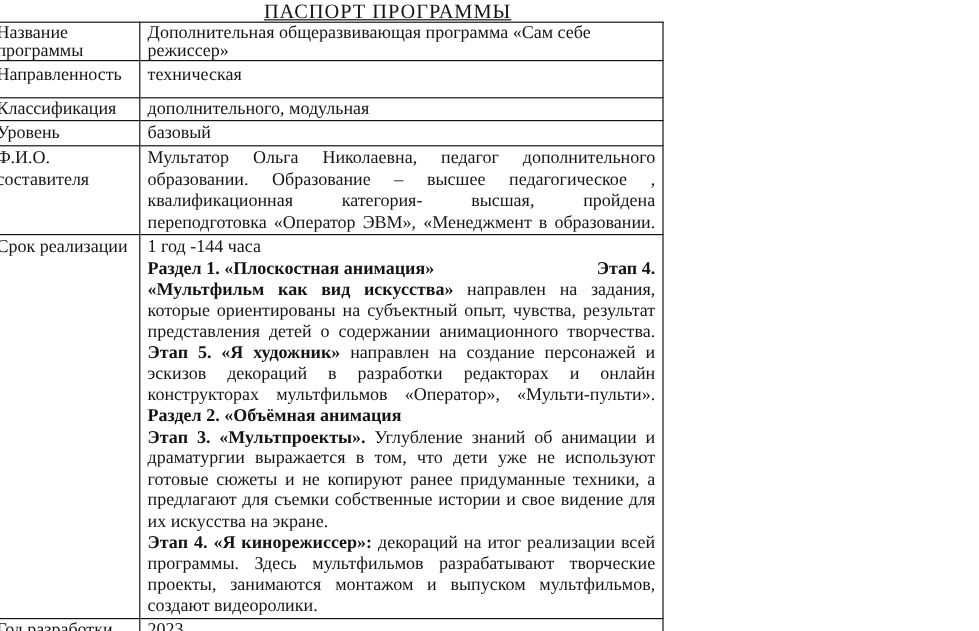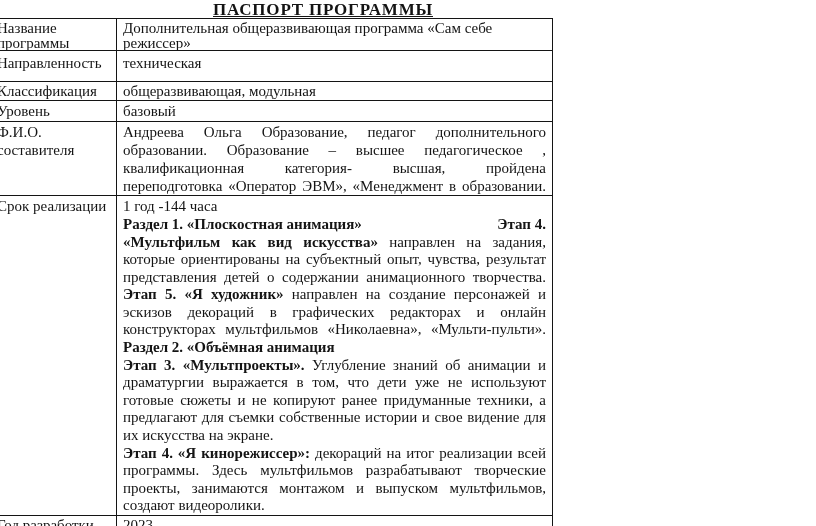--- a/index.html
+++ b/index.html
@@ -4,21 +4,21 @@
 <style>
   * { margin:0; padding:0; box-sizing:border-box; }
   html,body { background:#ffffff; }
   .page {
     position:relative; width:816px; height:526px; overflow:hidden;
     background:#ffffff; color:#141414;
     font-family:"Liberation Serif","DejaVu Serif",serif;
   }
   .title {
     position:absolute; top:1px; left:0; width:646px; text-align:center;
-    font-weight:700; font-size:17px; letter-spacing:0.8px; line-height:17px;
+    font-weight:400; font-size:17px; letter-spacing:0.8px; line-height:17px;
   }
   .title span { text-decoration:underline; }
 
   table.doc {
     position:absolute; left:-6px; top:18px; width:559px;
     table-layout:fixed; border-collapse:collapse;
   }
   .doc col.c1 { width:122px; }
   .doc td {
     border:1px solid #141414; vertical-align:top; font-size:15px;
@@ -71,61 +71,61 @@
         <td class="val">
           <div class="ln"><span>техническая</span></div>
         </td>
       </tr>
 
       <tr class="r2">
         <td class="lab">
           <div class="labtext">Классификация</div>
         </td>
         <td class="val">
-          <div class="ln"><span>общеразвивающая, модульная</span></div>
+          <div class="ln"><span>дополнительного, модульная</span></div>
         </td>
       </tr>
 
       <tr class="r3">
         <td class="lab">
           <div class="labtext">Уровень</div>
         </td>
         <td class="val">
           <div class="ln"><span>базовый</span></div>
         </td>
       </tr>
 
       <tr class="r4">
         <td class="lab">
           <div class="labtext">Ф.И.О. составителя</div>
         </td>
         <td class="val">
-          <div class="ln js"><span>Андреева Ольга Образование, педагог дополнительного</span></div>
+          <div class="ln js"><span>Мультатор Ольга Николаевна, педагог дополнительного</span></div>
           <div class="ln js"><span>образовании. Образование – высшее педагогическое ,</span></div>
           <div class="ln js"><span>квалификационная категория- высшая, пройдена</span></div>
           <div class="ln js"><span>переподготовка «Оператор ЭВМ», «Менеджмент в образовании.</span></div>
         </td>
       </tr>
 
       <tr class="r5">
         <td class="lab">
           <div class="labtext">Срок реализации</div>
         </td>
         <td class="val">
           <div class="ln"><span>1 год -144 часа</span></div>
           <div class="ln split">
               <span class="b">Раздел 1. «Плоскостная анимация»</span>
               <span class="b">Этап 4.</span>
             </div>
           <div class="ln js"><span class="b">«Мультфильм как вид искусства»</span><span> направлен на задания,</span></div>
           <div class="ln js"><span>которые ориентированы на субъектный опыт, чувства, результат</span></div>
           <div class="ln js"><span>представления детей о содержании анимационного творчества.</span></div>
           <div class="ln js"><span class="b">Этап 5. «Я художник»</span><span> направлен на создание персонажей и</span></div>
-          <div class="ln js"><span>эскизов декораций в графических редакторах и онлайн</span></div>
-          <div class="ln js"><span>конструкторах мультфильмов «Николаевна», «Мульти-пульти».</span></div>
+          <div class="ln js"><span>эскизов декораций в разработки редакторах и онлайн</span></div>
+          <div class="ln js"><span>конструкторах мультфильмов «Оператор», «Мульти-пульти».</span></div>
           <div class="ln"><span class="b">Раздел 2. «Объёмная анимация</span></div>
           <div class="ln js"><span class="b">Этап 3. «Мультпроекты».</span><span> Углубление знаний об анимации и</span></div>
           <div class="ln js"><span>драматургии выражается в том, что дети уже не используют</span></div>
           <div class="ln js"><span>готовые сюжеты и не копируют ранее придуманные техники, а</span></div>
           <div class="ln js"><span>предлагают для съемки собственные истории и свое видение для</span></div>
           <div class="ln"><span>их искусства на экране.</span></div>
           <div class="ln js"><span class="b">Этап 4. «Я кинорежиссер»:</span><span> декораций на итог реализации всей</span></div>
           <div class="ln js"><span>программы. Здесь мультфильмов  разрабатывают творческие</span></div>
           <div class="ln js"><span>проекты, занимаются монтажом и выпуском мультфильмов,</span></div>
           <div class="ln"><span>создают видеоролики.</span></div>

